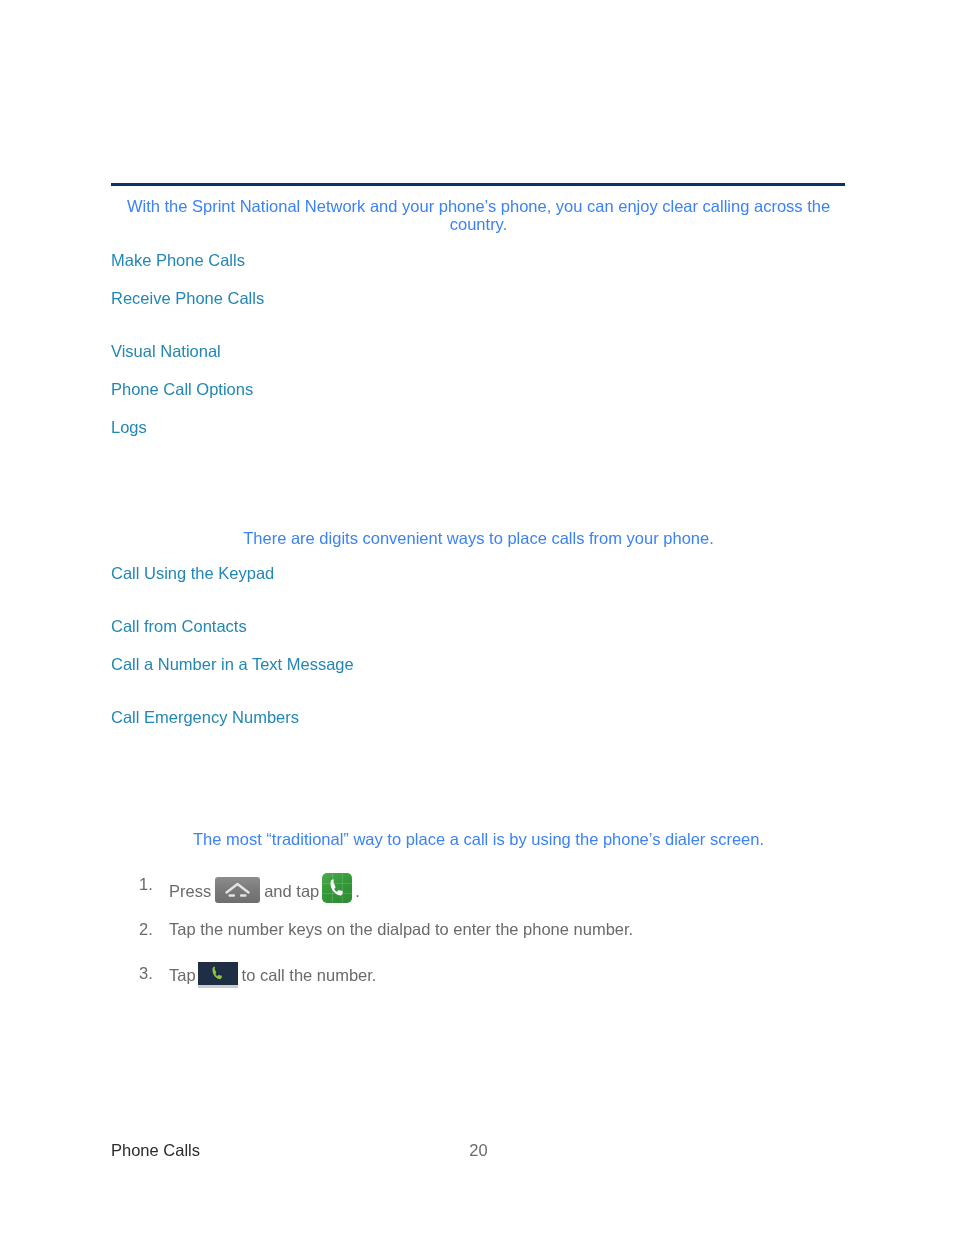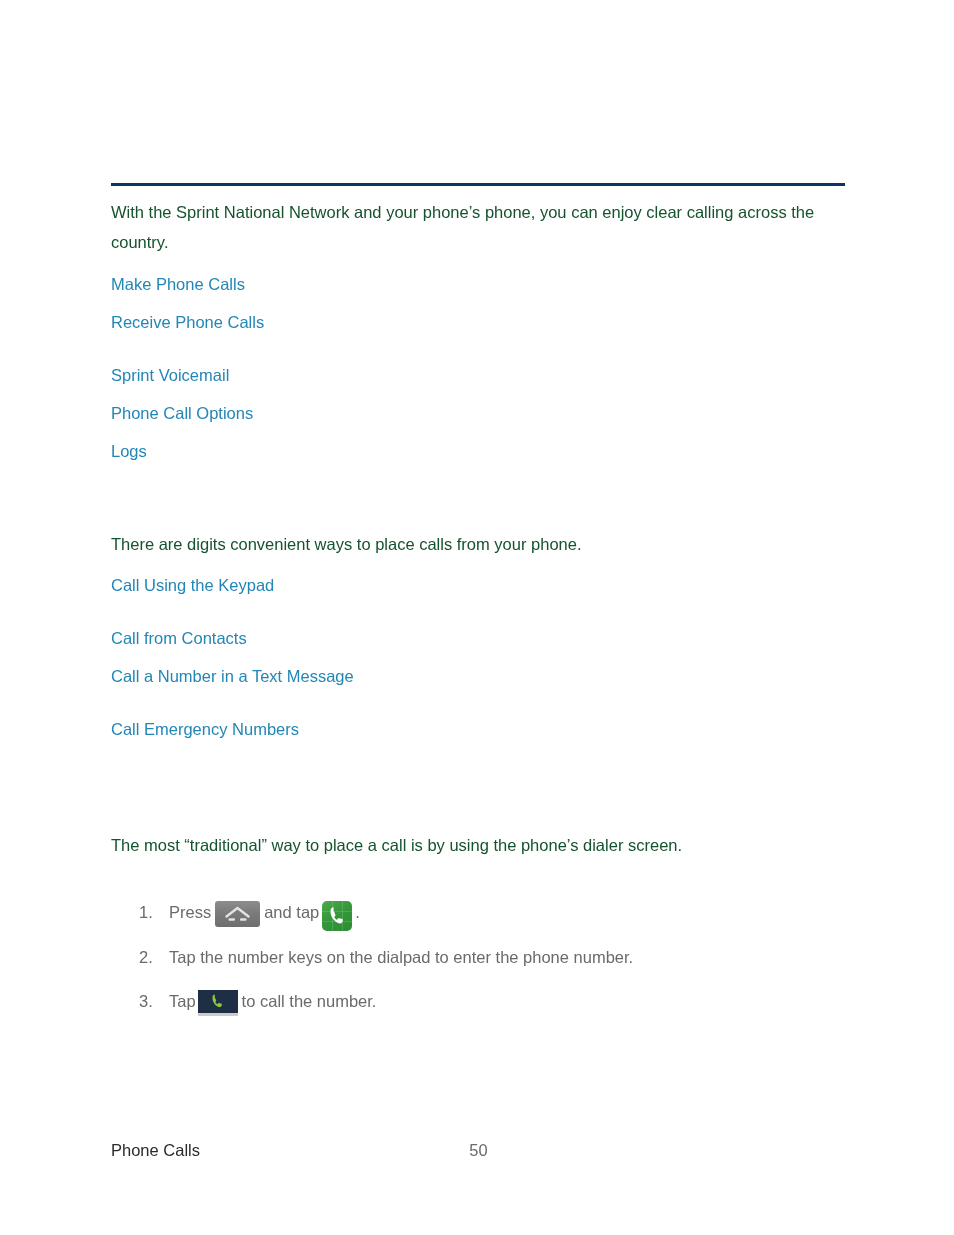--- a/index.html
+++ b/index.html
@@ -44,25 +44,26 @@
   .hidden-heading {
     color: #ffffff;
     font-size: 21px;
     line-height: 26px;
     margin: 0;
     font-weight: normal;
     -webkit-user-select: text;
   }
 
   .para {
-    color: #14532d;
-    font-size: 16.5px;
-    line-height: 30px;
+    color: #3b82f6;
+    font-size: 16.5px;
+    line-height: 18px;
     margin: 0;
     font-weight: normal;
+    text-align: center;
   }
 
   .link {
     display: block;
     color: #2286b6;
     font-size: 16.5px;
     line-height: 23px;
     text-decoration: none;
     font-weight: normal;
   }
@@ -108,23 +109,22 @@
     position: absolute;
     left: 7px;
     top: 9px;
     width: 6px;
     height: 6px;
     background: #8a8a8a;
   }
 
   .step-line {
     display: flex;
-    align-items: flex-start;
+    align-items: flex-end;
     flex-wrap: nowrap;
-    margin-top: 16px;
   }
   .step-line .txt { white-space: pre; }
 
   
   .icon-home {
     display: inline-block;
     position: relative;
     width: 45px;
     height: 26px;
     border-radius: 3px;
@@ -215,21 +215,21 @@
 
   <div class="content" style="top:197px;">
     <p class="para">With the Sprint National Network and your phone’s phone, you can enjoy clear calling across the country.</p>
 
     <div style="height:16px"></div>
     <a class="link" href="#">Make Phone Calls</a>
     <div style="height:15px"></div>
     <a class="link" href="#">Receive Phone Calls</a>
     <div style="height:15px"></div>
     <div style="height:15px"></div>
-    <a class="link" href="#">Sprint Voicemail</a>
+    <a class="link" href="#">Visual National</a>
     <div style="height:15px"></div>
     <a class="link" href="#">Phone Call Options</a>
     <div style="height:15px"></div>
     <a class="link" href="#">Logs</a>
   </div>
 
   <div class="content" style="top:485px;">
     <div class="hidden-heading">Make Phone Calls</div>
 
     <div style="height:18px"></div>
@@ -300,16 +300,16 @@
           </span>
           <span class="txt">to call the number.</span>
         </span>
       </li>
 
     </ol>
   </div>
 
   <div class="footer">
     <span class="footer-title">Phone Calls</span>
-    <span class="footer-page">50</span>
+    <span class="footer-page">20</span>
   </div>
 
 </div>
 
 </body></html>

